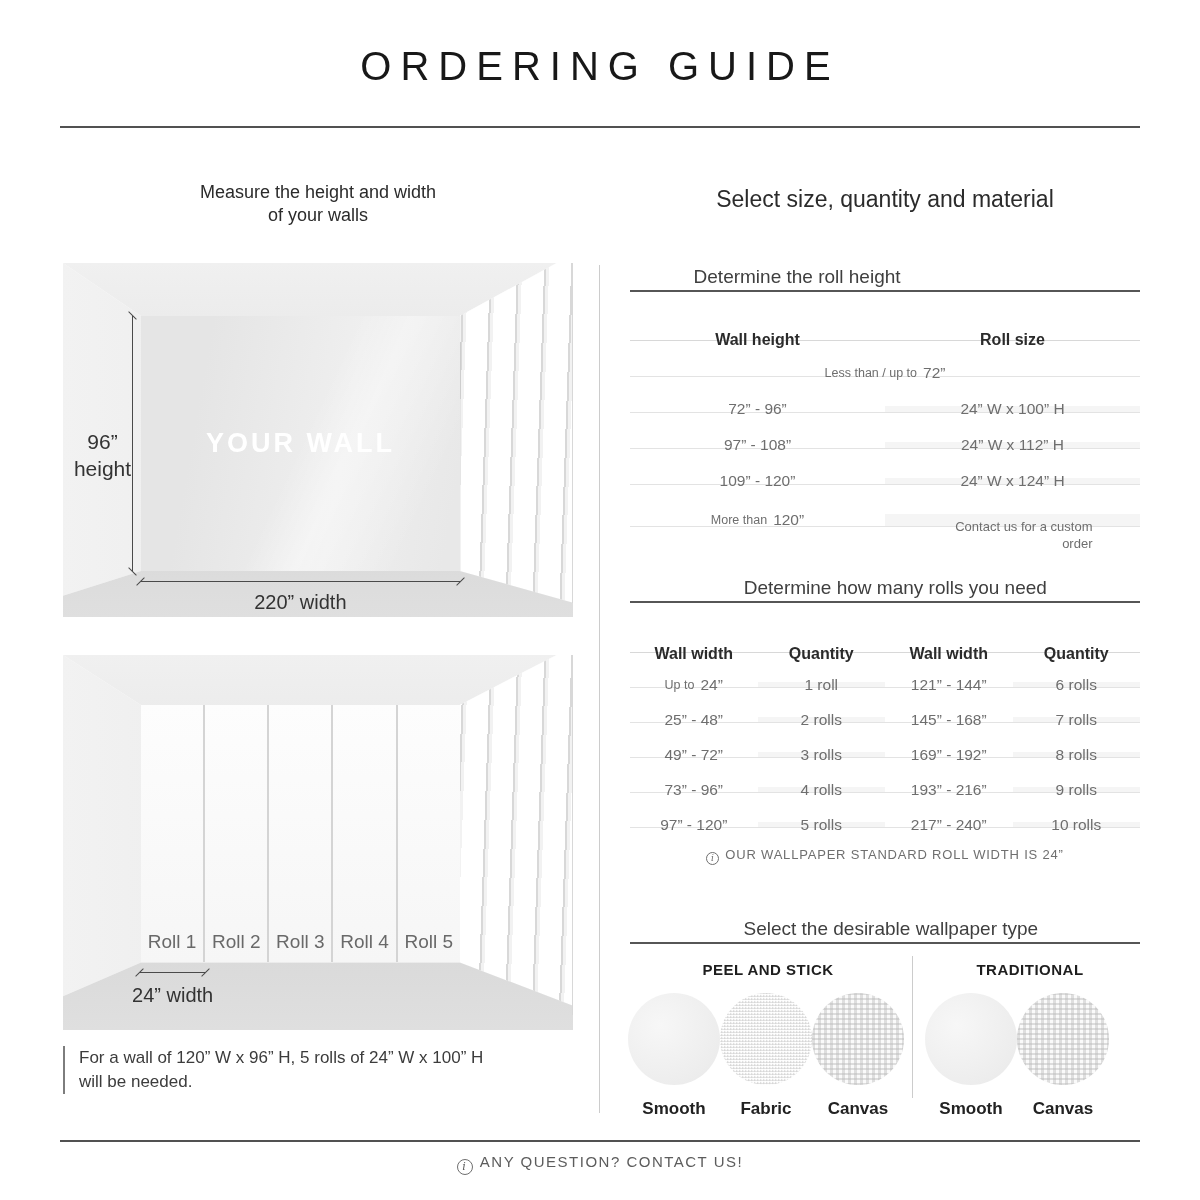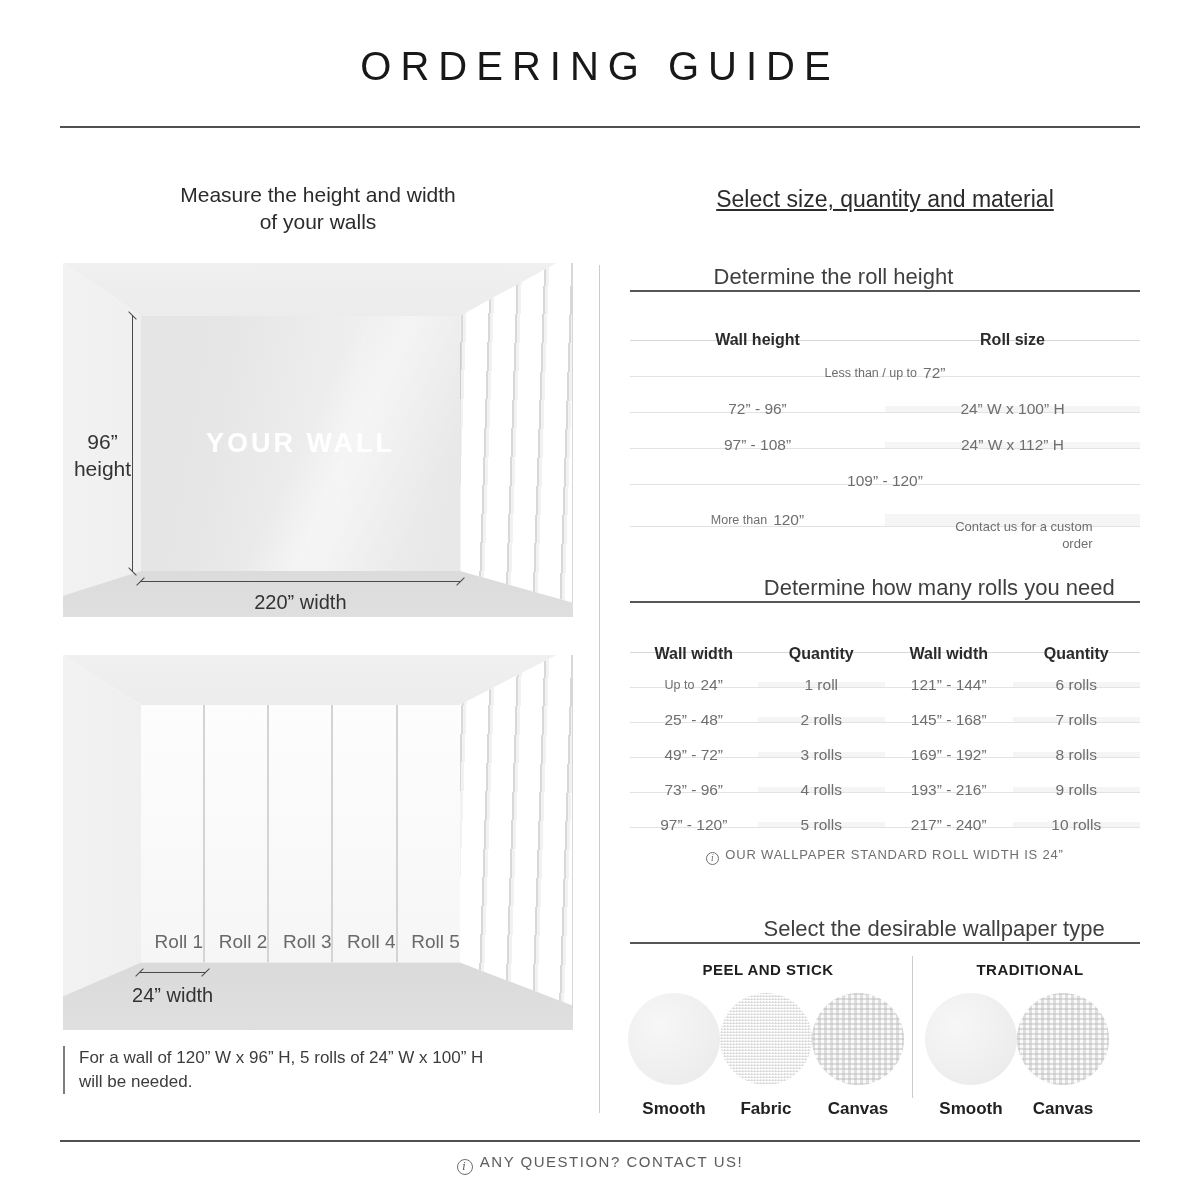--- a/index.html
+++ b/index.html
@@ -9,23 +9,23 @@
   *{box-sizing:border-box; margin:0; padding:0;}
   body{background:#ffffff; font-family:"Liberation Sans", sans-serif;}
   .page{position:relative; width:1200px; height:1200px; background:#fff; overflow:hidden;}
 
   .title{position:absolute; top:44px; left:0; right:0; text-align:center;
     font-size:40px; font-weight:400; letter-spacing:9px; color:#181818;}
   .rule{position:absolute; left:60px; width:1080px; height:2px; background:var(--c-rule);}
   .top-rule{top:126px;} .bottom-rule{top:1140px;}
 
   .left-heading{position:absolute; left:63px; top:181px; width:510px; text-align:center;
-    font-size:21px; color:var(--c-heading-text); line-height:1.3;}
+    font-size:18px; color:var(--c-heading-text); line-height:1.3;}
   .right-heading{position:absolute; left:630px; top:186px; width:510px; text-align:center;
-    font-size:23px; color:var(--c-heading-text);text-decoration:underline;}
+    font-size:23px; color:var(--c-heading-text);}
 
   
   .room{position:absolute; left:63px; width:510px; background:#fdfdfd; overflow:hidden;}
   .room-top{top:263px; height:354px;}
   .room-bottom{top:655px; height:375px;}
   .room > .layer{position:absolute; inset:0;}
   .ceiling{background:linear-gradient(180deg,#f0f0f0 0%,#d5d5d5 100%);}
   .leftwall{background:linear-gradient(90deg,#f2f2f2 0%,#e2e2e2 100%);}
   .floor{background:linear-gradient(180deg,#ececec 0%,#d7d7d7 70%,#dfdfdf 100%);}
   .window{background-color:#f4f4f4;
@@ -45,21 +45,21 @@
   .backwall{position:absolute; left:15.3%; top:15%; width:62.5%; height:72%;
     background:linear-gradient(100deg,#e5e5e5 20%,#efefef 62%,#e8e8e8 95%);
     display:flex; align-items:center; justify-content:center; box-shadow:1px 0 0 rgba(0,0,0,.05);}
   .backwall::after{content:""; position:absolute; inset:0;
     background:linear-gradient(115deg,transparent 50%,rgba(255,255,255,.4) 62%,transparent 85%);}
   .your-wall{color:#fff; font-size:27px; font-weight:700; letter-spacing:3px;}
 
   .panels{position:absolute; left:15.3%; top:13.3%; width:62.5%; height:68.7%;
     display:flex; gap:2px; background:#d4d4d4;}
   .panel{flex:1; background:linear-gradient(180deg,#fdfdfd 0%,#f6f6f6 100%);
-    display:flex; align-items:flex-end; justify-content:flex-end; padding-bottom:9px;
+    display:flex; align-items:flex-end; justify-content:center; padding-bottom:9px;
     color:#696969; font-size:19px;}
 
   .dim-v{position:absolute; left:13.5%; top:15%; height:72%; width:1px; background:#4a4a4a;}
   .dim-v::before,.dim-v::after{content:""; position:absolute; left:-5px; width:11px; height:1px;
     background:#4a4a4a; transform:rotate(45deg);}
   .dim-v::before{top:-1px;} .dim-v::after{bottom:-1px;}
   .dim-h{position:absolute; height:1px; background:#4a4a4a;}
   .dim-h::before,.dim-h::after{content:""; position:absolute; top:-5px; width:1px; height:11px;
     background:#4a4a4a; transform:rotate(45deg);}
   .dim-h::before{left:-1px;} .dim-h::after{right:-1px;}
@@ -77,21 +77,21 @@
     padding-left:14px; font-size:17px; color:#3c3c3c; line-height:1.42;}
 
   .col-divider{position:absolute; left:599px; top:265px; width:1px; height:848px; background:#cccccc;}
 
   
   .section-head{position:absolute; left:630px; width:510px; height:29px;
     border-bottom:2px solid #565656; display:flex; align-items:stretch;}
   .size-head{top:263px;} .quantity-head{top:574px;} .material-head{top:915px;}
   .badge{background:var(--c-badge-bg); color:var(--c-badge-text); font-weight:700; font-size:16px;
     letter-spacing:1px; padding:0 10px; display:flex; align-items:center;margin-top:36px;}
-  .head-text{margin-left:24px; font-size:22px; color:#3f3f3f; display:flex; align-items:center;}
+  .head-text{margin-left:4px; font-size:19px; color:#3f3f3f; display:flex; align-items:center;}
 
   .table{position:absolute; left:630px; width:510px;}
   .size-table{top:311px;} .quantity-table{top:625px;}
   .t-row{display:flex; border-bottom:1px solid #e3e3e3;}
   .t-header{border-bottom:1px solid #d8d8d8;}
   .t-row > div{flex:1; display:flex; align-items:center; justify-content:center; text-align:right;margin-top:29px;}
   .size-table .t-header{height:30px;} .size-table .t-row:not(.t-header){height:36px;}
   .size-table .t-row.tall{height:42px;}
   .quantity-table .t-header{height:28px;} .quantity-table .t-row:not(.t-header){height:35px;}
   .t-head{font-weight:700; font-size:16px; color:var(--c-heading-text);}
@@ -219,20 +219,21 @@
           <span class="cell-small"></span>
           <span>97” - 108”</span>
         </div>
       <div class="t-cell col-gray">24” W x 112” H</div>
     </div>
     <div class="t-row">
       <div class="t-cell">
           <span class="cell-small"></span>
           <span>109” - 120”</span>
         </div>
+      <div class="t-cell col-gray">24” W x 124” H</div>
     </div>
     <div class="t-row tall">
       <div class="t-cell">
           <span class="cell-small">More than</span>
           <span>120”</span>
         </div>
       <div class="t-cell col-gray">
           <span class="contact">Contact us for a custom order</span>
         </div>
     </div>

